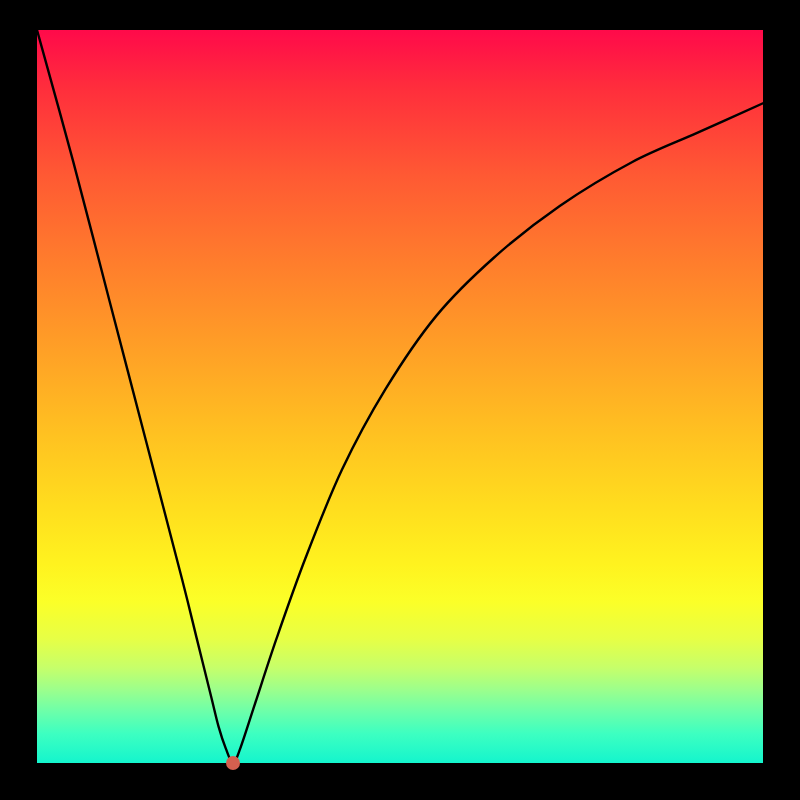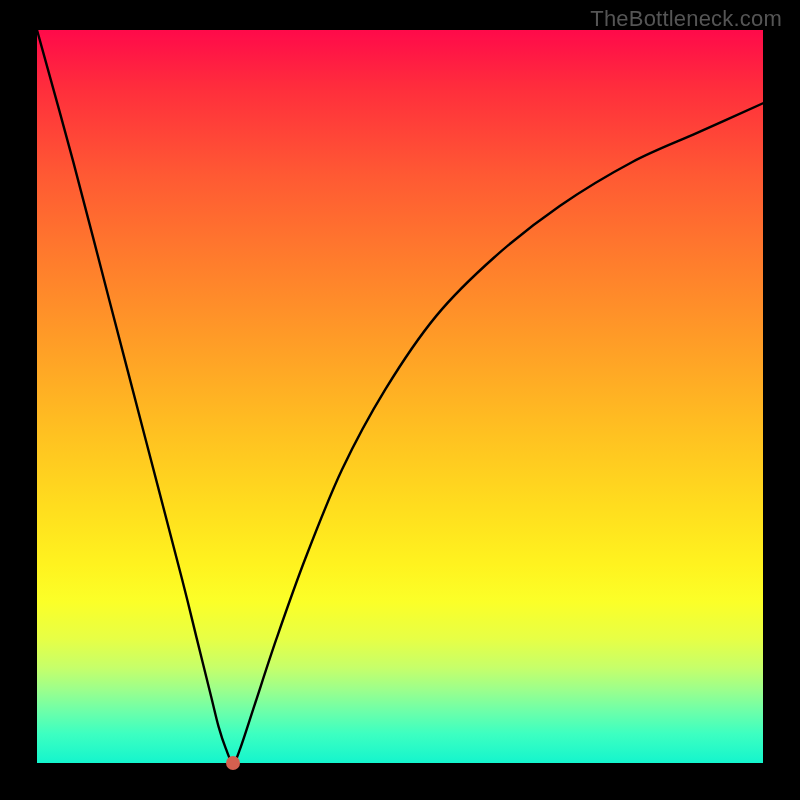--- a/index.html
+++ b/index.html
@@ -67,20 +67,19 @@
     border-radius: 50%;
     background: #d4604f;
     z-index: 25;
     transform: translate(-50%, -50%);
   }
 </style>
 </head>
 <body>
 
 <div class="frame">
-  <div class="watermark">TheBottleneck.com</div>
   <div class="plot">
     <svg class="curve" viewBox="0 0 726 733" preserveAspectRatio="none">
       <path id="curve-path" fill="none" stroke="#000" stroke-width="2.4" stroke-linecap="round" stroke-linejoin="round" d="M 0.00 0.00 C 5.81 21.11, 24.68 88.55, 36.30 131.94 C 47.92 175.33, 60.98 226.64, 72.60 271.21 C 84.22 315.78, 97.28 365.91, 108.90 410.48 C 120.52 455.05, 137.07 518.08, 145.20 549.75 C 153.33 581.42, 155.07 589.63, 159.72 608.39 C 164.37 627.15, 170.76 652.96, 174.24 667.03 C 177.72 681.10, 179.18 688.14, 181.50 696.35 C 183.82 704.56, 186.44 712.48, 188.76 718.34 C 191.08 724.20, 193.70 733.00, 196.02 733.00 C 198.34 733.00, 199.80 727.72, 203.28 718.34 C 206.76 708.96, 211.99 691.95, 217.80 674.36 C 223.61 656.77, 231.45 631.85, 239.58 608.39 C 247.71 584.93, 258.17 554.73, 268.62 527.76 C 279.07 500.79, 292.14 466.77, 304.92 439.80 C 317.70 412.83, 333.38 383.80, 348.48 359.17 C 363.58 334.54, 381.88 306.98, 399.30 285.87 C 416.72 264.76, 437.63 244.82, 457.38 227.23 C 477.13 209.64, 500.65 191.17, 522.72 175.92 C 544.79 160.67, 573.25 143.67, 595.32 131.94 C 617.39 120.21, 639.75 112.00, 660.66 102.62 C 681.57 93.24, 715.55 77.99, 726.00 73.30"></path>
     </svg>
     <div class="dot" id="marker-dot" style="left: 196.02px; top: 733px; background: rgb(212, 96, 79);"></div>
   </div>
 </div>
 
 </body></html>

